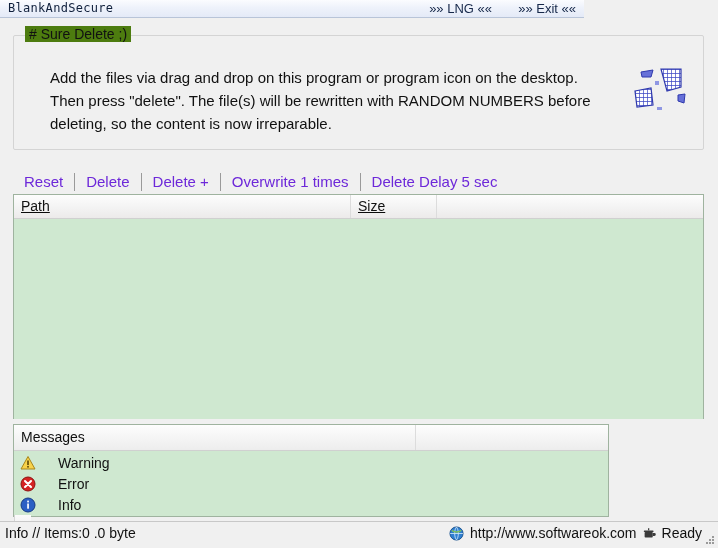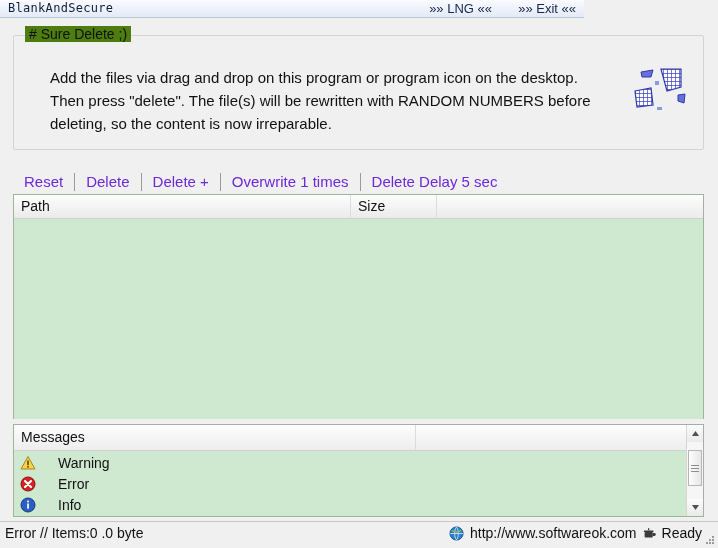--- a/index.html
+++ b/index.html
@@ -111,20 +111,21 @@
 
   
   #filelist {
     position: absolute;
     left: 13px; top: 194px;
     width: 691px;
     height: 225px;
     border: 1px solid #9fb39f;
     box-sizing: border-box;
     background: #fdba74;
+    text-decoration: underline;
   }
   .hdr-row {
     display: flex;
     height: 23px;
     background: linear-gradient(to bottom, #fdfdfd 0%, #f4f4f4 50%, #eceaea 100%);
     border-bottom: 1px solid #d0d0d0;
   }
   .hdr-cell {
     font-size: 14px;
     color: #111;
@@ -141,26 +142,27 @@
   #hdr-extra { flex: 1; border-right: none; }
   #filelist-body {
     height: 200px;
     background: #cfe8d0;
   }
 
   
   #messages {
     position: absolute;
     left: 13px; top: 424px;
-    width: 691px;
+    width: 596px;
     height: 93px;
     border: 1px solid #9fb39f;
     box-sizing: border-box;
     background: #cfe8d0;
     display: flex;
+    flex-direction: column;
   }
   #msg-main {
     flex: 1;
     display: flex;
     flex-direction: column;
     min-width: 0;
   }
   #msg-hdr {
     display: flex;
     height: 25px;
@@ -383,21 +385,21 @@
     </div>
     <div class="sb-btn">
       <svg width="9" height="7" viewBox="0 0 9 7">
         <path d="M1 1 L8 1 L4.5 6 Z" fill="#505050"></path>
       </svg>
     </div>
   </div>
 </div>
 
 <div id="statusbar">
-  <div id="status-text">Error // Items:0 .0 byte</div>
+  <div id="status-text">Info // Items:0 .0 byte</div>
   <div id="status-right">
     <svg width="15" height="15" viewBox="0 0 16 16">
       <circle cx="8" cy="8" r="7" fill="#2f7fd0" stroke="#1d5490" stroke-width="1"></circle>
       <path d="M1.2 8 H14.8 M8 1.1 C5.4 4 5.4 12 8 14.9 M8 1.1 C10.6 4 10.6 12 8 14.9" stroke="#cfe7fa" stroke-width="0.9" fill="none"></path>
       <path d="M3 4.5 C5.5 7 10.5 7 13 4.5" stroke="#7ec25a" stroke-width="1.6" fill="none"></path>
     </svg>
     <span class="link-text">http://www.softwareok.com</span>
     <svg width="13" height="13" viewBox="0 0 16 16">
       <rect x="2" y="6" width="10" height="7" rx="1" fill="#3a3a3a"></rect>
       <path d="M12 7.5 H14 A1.6 1.6 0 0 1 14 11 H12 Z" fill="#3a3a3a"></path>

